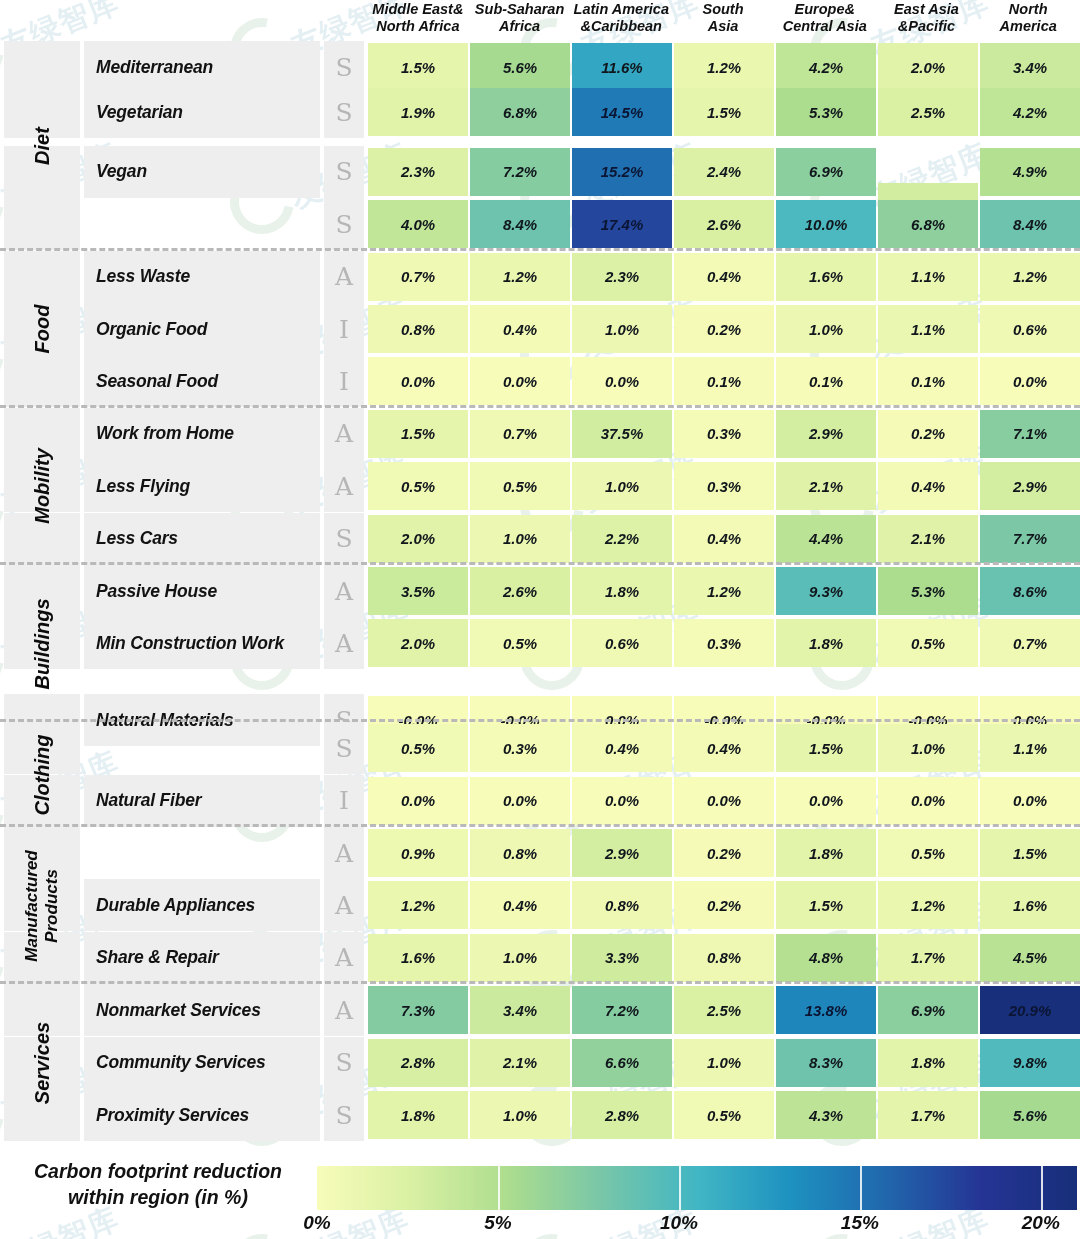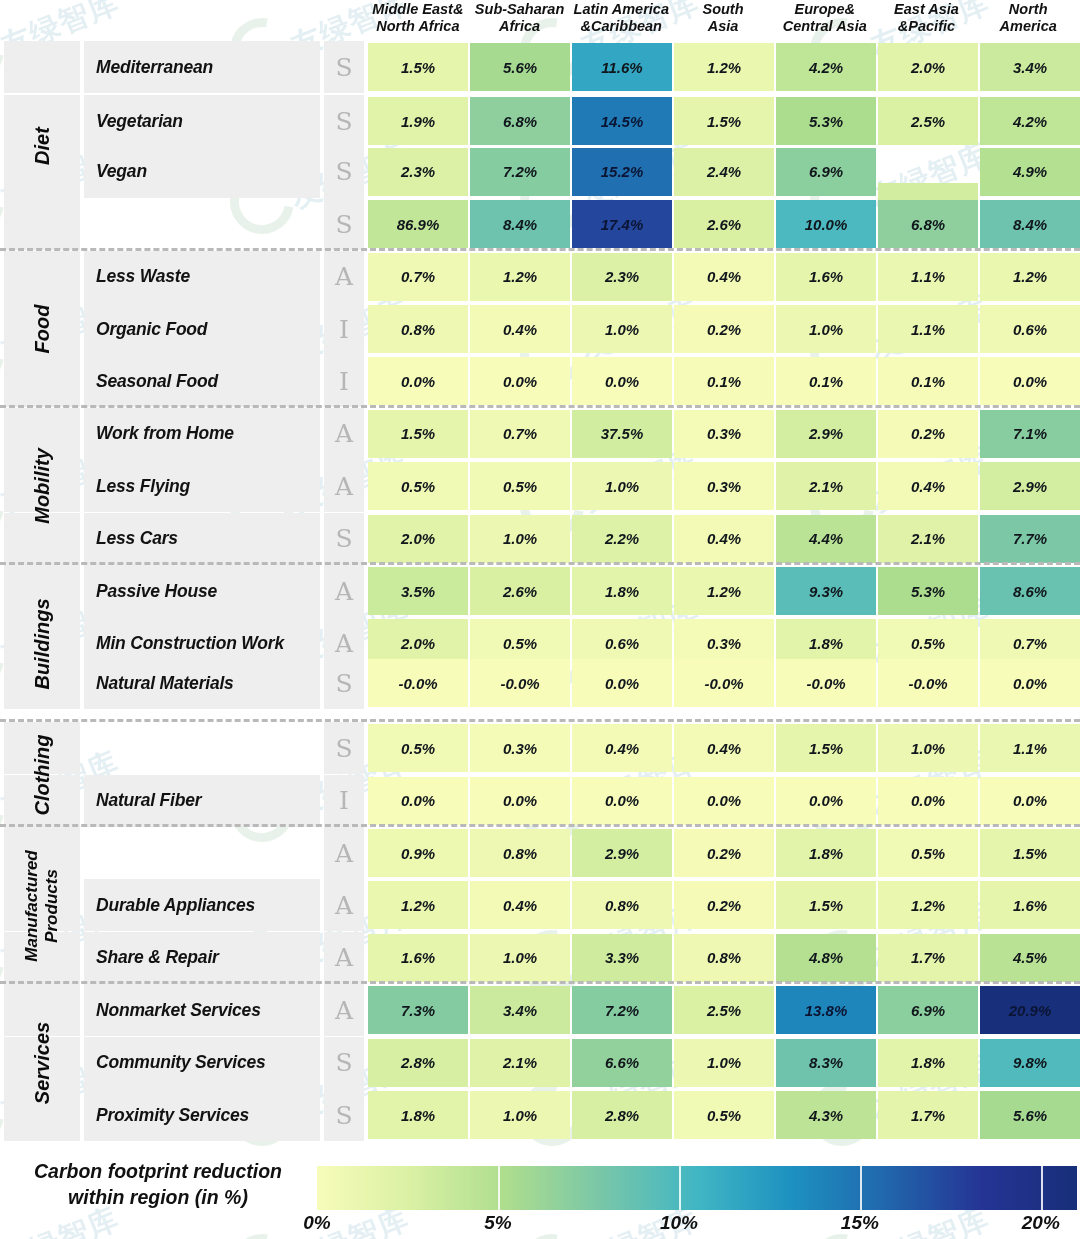--- a/index.html
+++ b/index.html
@@ -344,21 +344,21 @@
         <div class="cells" style="top: 2px;">
           <div class="cell" style="background: rgb(230, 245, 172);">1.5%</div>
           <div class="cell" style="background: rgb(166, 218, 145);">5.6%</div>
           <div class="cell" style="background: rgb(50, 166, 194);">11.6%</div>
           <div class="cell" style="background: rgb(233, 247, 175);">1.2%</div>
           <div class="cell" style="background: rgb(191, 229, 150);">4.2%</div>
           <div class="cell" style="background: rgb(224, 243, 168);">2.0%</div>
           <div class="cell" style="background: rgb(204, 234, 157);">3.4%</div>
         </div>
       </div>
-      <div class="row" style="top: 95px; text-decoration: underline;">
+      <div class="row" style="top: 86px; text-decoration: underline;">
         <div class="grp-cell"></div>
         <div class="lbl-cell">
           <span>Vegetarian</span>
         </div>
         <div class="sym-cell">
           <span>S</span>
         </div>
         <div class="cells" style="top: 2px;">
           <div class="cell" style="background: rgb(225, 243, 169);">1.9%</div>
           <div class="cell" style="background: rgb(142, 207, 157);">6.8%</div>
@@ -386,21 +386,21 @@
           <div class="cell" style="background: rgb(211, 237, 160); margin-top: 35px;">3.0%</div>
           <div class="cell" style="background: rgb(179, 224, 145);">4.9%</div>
         </div>
       </div>
       <div class="row" style="top: 198.2px;">
         <div class="grp-cell"></div>
         <div class="sym-cell">
           <span>S</span>
         </div>
         <div class="cells" style="top: 2px;">
-          <div class="cell" style="background: rgb(194, 230, 152);">86.9%</div>
+          <div class="cell" style="background: rgb(194, 230, 152);">4.0%</div>
           <div class="cell" style="background: rgb(109, 195, 174);">8.4%</div>
           <div class="cell" style="background: rgb(36, 71, 157); color: rgb(11, 21, 51);">17.4%</div>
           <div class="cell" style="background: rgb(217, 240, 163);">2.6%</div>
           <div class="cell" style="background: rgb(75, 185, 191);">10.0%</div>
           <div class="cell" style="background: rgb(142, 207, 157);">6.8%</div>
           <div class="cell" style="background: rgb(109, 195, 174);">8.4%</div>
         </div>
       </div>
       <div class="grp-label" style="top: 41px; height: 209.6px;">
         <div>Diet</div>
@@ -551,21 +551,21 @@
         <div class="cells" style="top: 2px;">
           <div class="cell" style="background: rgb(224, 243, 168);">2.0%</div>
           <div class="cell" style="background: rgb(241, 250, 181);">0.5%</div>
           <div class="cell" style="background: rgb(240, 249, 180);">0.6%</div>
           <div class="cell" style="background: rgb(244, 251, 182);">0.3%</div>
           <div class="cell" style="background: rgb(226, 244, 170);">1.8%</div>
           <div class="cell" style="background: rgb(241, 250, 181);">0.5%</div>
           <div class="cell" style="background: rgb(239, 249, 179);">0.7%</div>
         </div>
       </div>
-      <div class="row" style="top: 657px;">
+      <div class="row" style="top: 694px;">
         <div class="grp-cell"></div>
         <div class="lbl-cell">
           <span>Natural Materials</span>
         </div>
         <div class="sym-cell">
           <span>S</span>
         </div>
         <div class="cells" style="top: 2px;">
           <div class="cell" style="background: rgb(247, 252, 185);">-0.0%</div>
           <div class="cell" style="background: rgb(247, 252, 185);">-0.0%</div>

